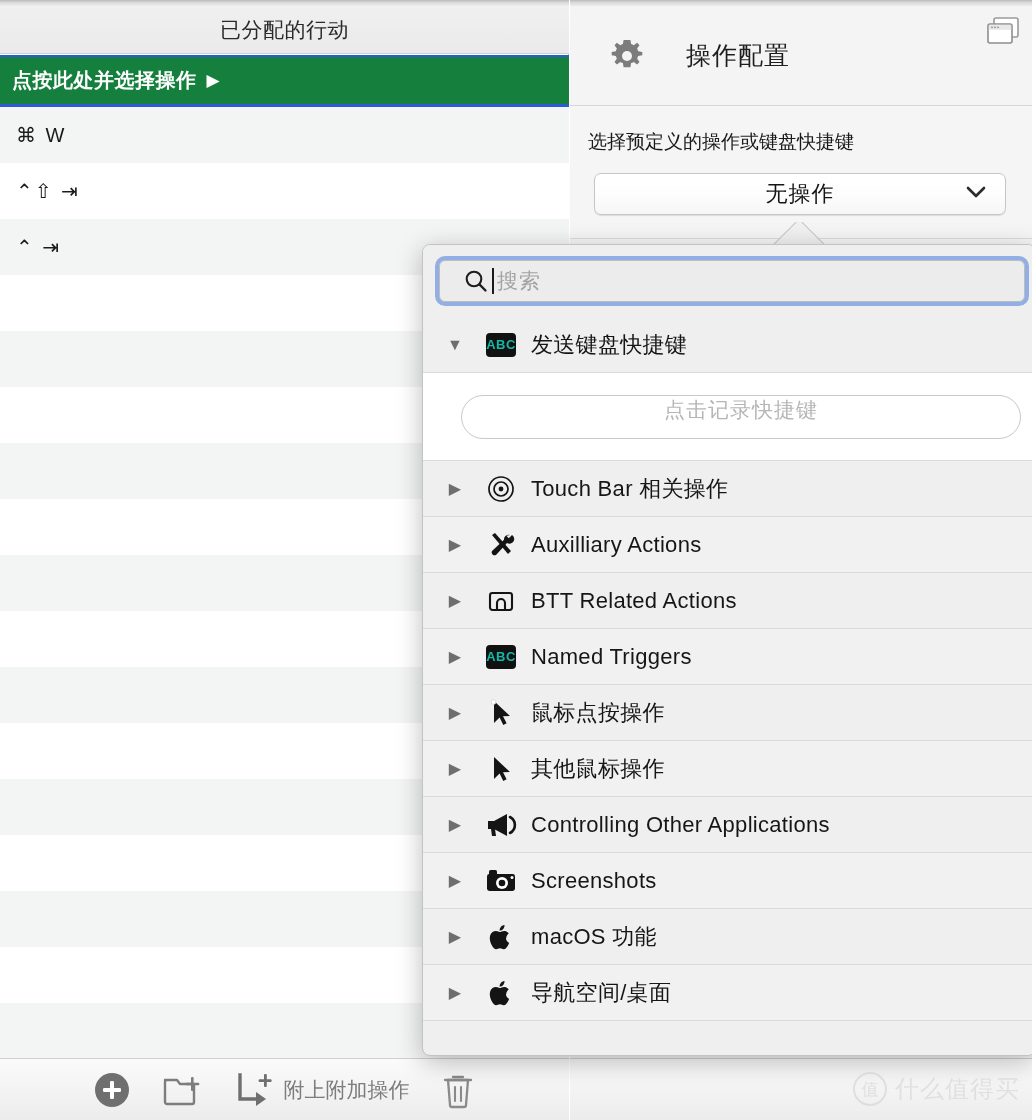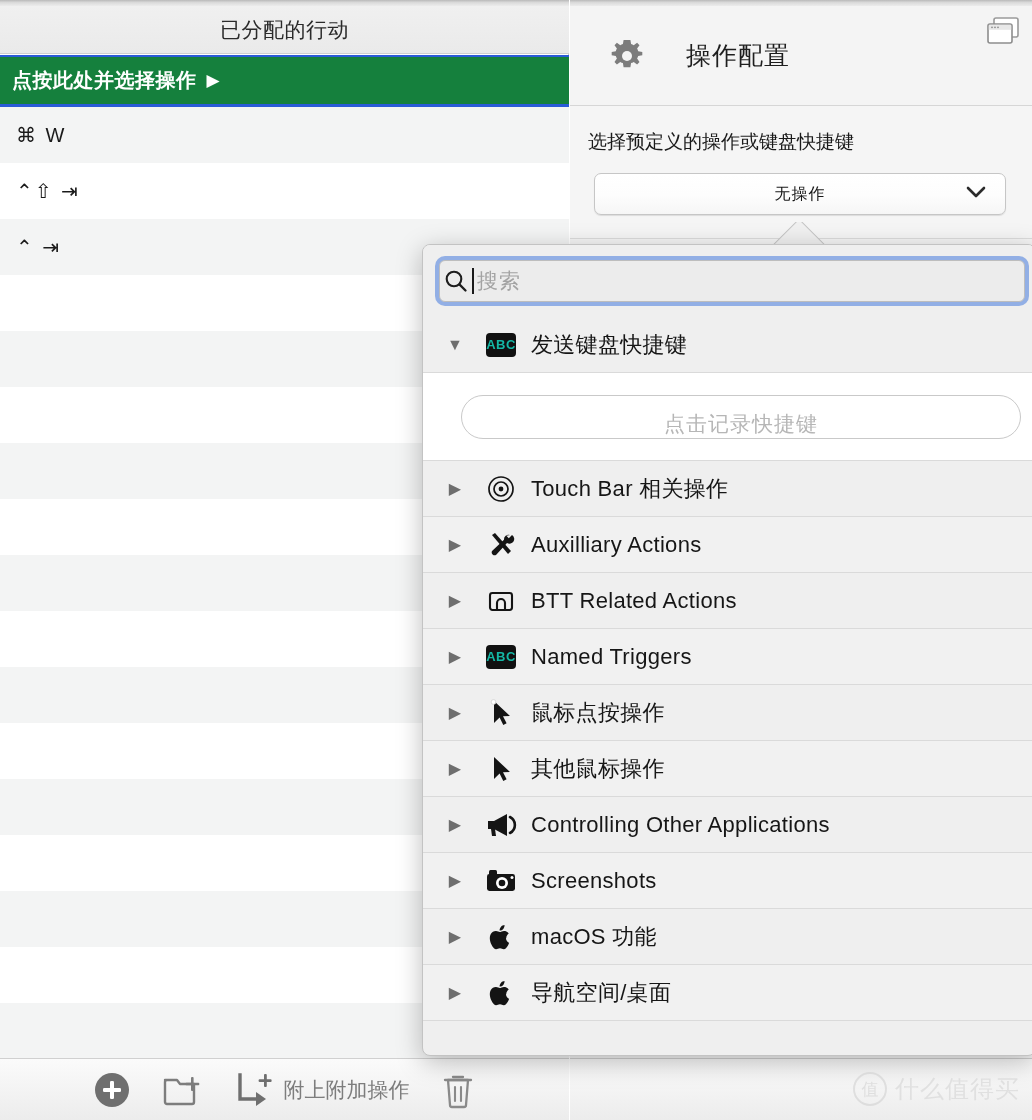--- a/index.html
+++ b/index.html
@@ -182,21 +182,21 @@
     border: 1px solid #c6c6c6;
     border-radius: 7px;
     box-shadow: 0 1px 1px rgba(0,0,0,0.10);
     box-sizing: border-box;
     display: flex;
     align-items: center;
     justify-content: center;
     position: absolute;
   }
   .select-btn .sel-val {
-    font-size: 16px;
+    font-size: 22px;
     color: #151515;
     letter-spacing: 1px;
   }
   .select-btn .chev {
     position: absolute;
     right: 18px;
     top: 50%;
     transform: translateY(-50%);
   }
 
@@ -269,21 +269,21 @@
   }
   .search-field {
     flex: 1;
     height: 42px;
     background: #ececec;
     border: 1px solid #bdbdbd;
     border-radius: 6px;
     box-shadow: 0 0 0 4px rgba(110,150,225,0.72);
     display: flex;
     align-items: center;
-    padding-left: 2px;
+    padding-left: 22px;
     box-sizing: border-box;
     gap: 2px;
   }
   .search-placeholder {
     font-size: 21px;
     color: #a3a3a3;
     letter-spacing: 1px;
   }
   .caret {
     display: inline-block;
@@ -341,21 +341,21 @@
     border-bottom: 1px solid #dadada;
     box-sizing: border-box;
   }
   .recorder-pill {
     width: 560px;
     height: 44px;
     border: 1px solid #c9c9c9;
     border-radius: 22px;
     background: #ffffff;
     display: flex;
-    align-items: flex-end;
+    align-items: flex-start;
     justify-content: center;
     box-sizing: border-box;
     margin-left: 22px;
   }
   .recorder-pill .ph {
     font-size: 21px;
     color: #b6b6b6;
     letter-spacing: 1px;
   }
 

